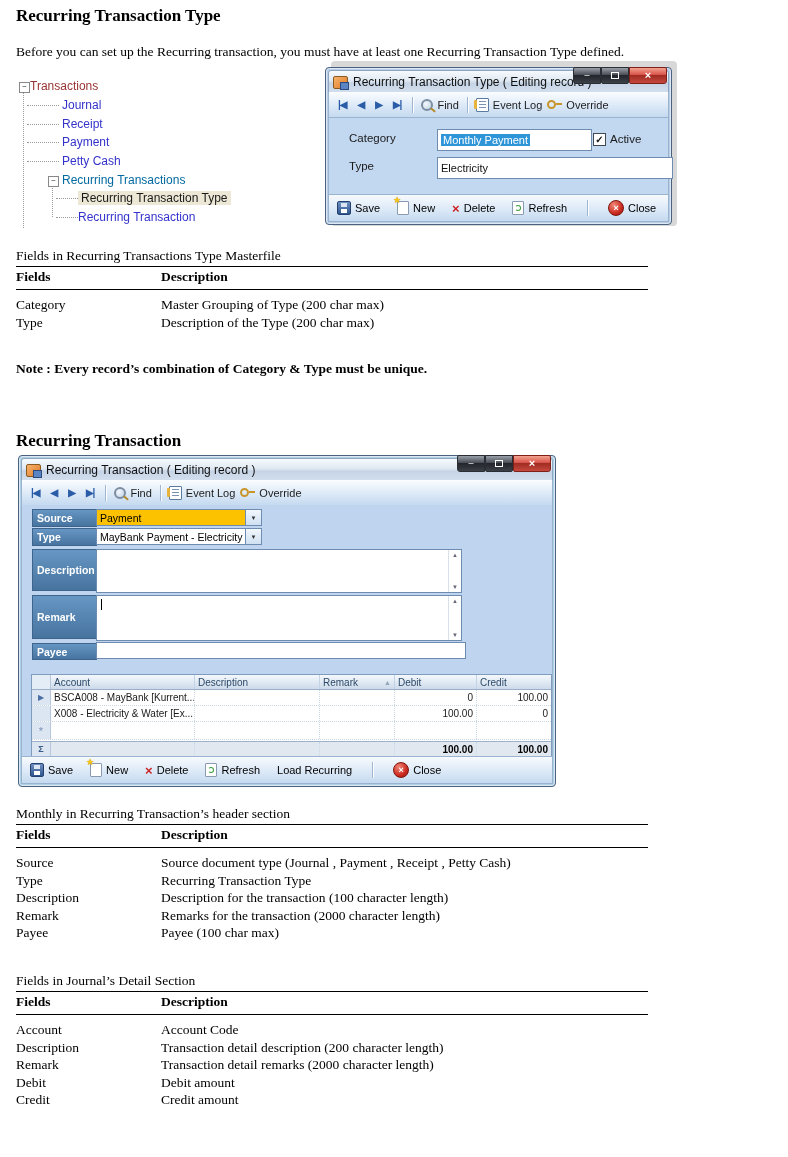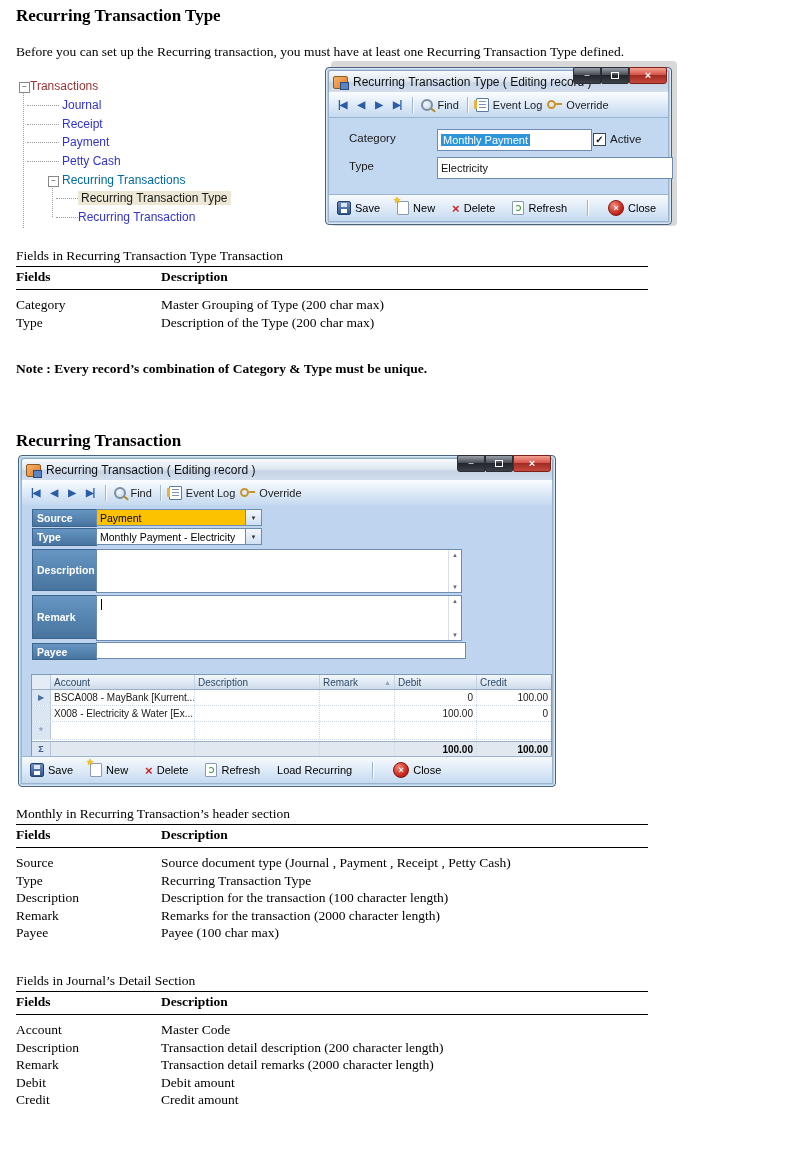--- a/index.html
+++ b/index.html
@@ -263,21 +263,21 @@
         <span class="tlabel">Refresh</span>
       </span>
       <span class="tsep"></span>
       <span class="tbtn">
         <span class="i-closec"></span>
         <span class="tlabel">Close</span>
       </span>
     </div>
   </div>
 
-  <div class="abs caption" style="left:16px;top:248px;">Fields in Recurring Transaction Type Transaction</div>
+  <div class="abs caption" style="left:16px;top:248px;">Fields in Recurring Transactions Type Masterfile</div>
   <table class="flds abs" style="left:16px;top:266px;">
     <colgroup>
         <col style="width:145px">
         <col>
       </colgroup>
     <tbody>
         <tr>
       <th>Fields</th>
       <th>Description</th>
     </tr>
@@ -330,21 +330,21 @@
     <div class="client client2" style="top:49px;height:253px;">
 
       <div class="blab" style="left:10px;top:4px;width:55px;height:16px;">Source</div>
       <div class="combo" style="left:74px;top:4px;">
         <span class="cval yellow" style="width:142px;">Payment</span>
         <span class="cbtn"></span>
       </div>
 
       <div class="blab" style="left:10px;top:23px;width:55px;height:16px;">Type</div>
       <div class="combo" style="left:74px;top:23px;">
-        <span class="cval" style="width:142px;">Monthly Payment - Electricity</span>
+        <span class="cval" style="width:142px;">MayBank Payment - Electricity</span>
         <span class="cbtn"></span>
       </div>
 
       <div class="blab" style="left:10px;top:44px;width:55px;height:40px;">Description</div>
       <div class="ta" style="left:74px;top:44px;width:364px;height:42px;">
         <span class="sb">
             <span class="up"></span>
             <span class="dn"></span>
           </span>
       </div>
@@ -474,21 +474,21 @@
         <col style="width:145px">
         <col>
       </colgroup>
     <tbody>
         <tr>
       <th>Fields</th>
       <th>Description</th>
     </tr>
     <tr class="firstrow">
       <td>Account</td>
-      <td>Master Code</td>
+      <td>Account Code</td>
     </tr>
     <tr>
       <td>Description</td>
       <td>Transaction detail description (200 character length)</td>
     </tr>
     <tr>
       <td>Remark</td>
       <td>Transaction detail remarks (2000 character length)</td>
     </tr>
     <tr>

